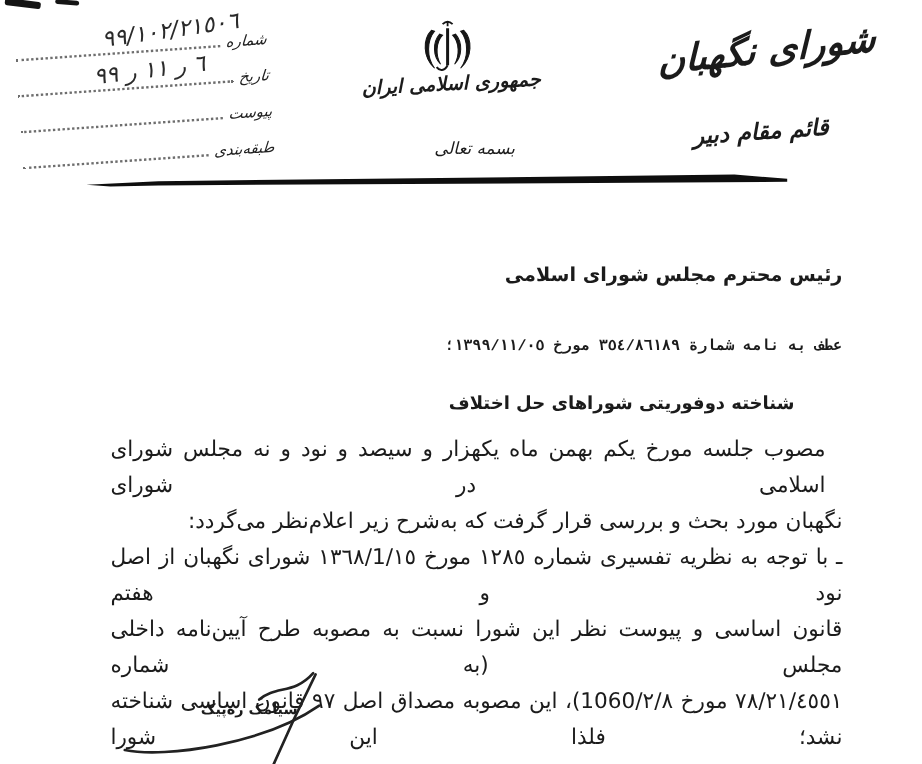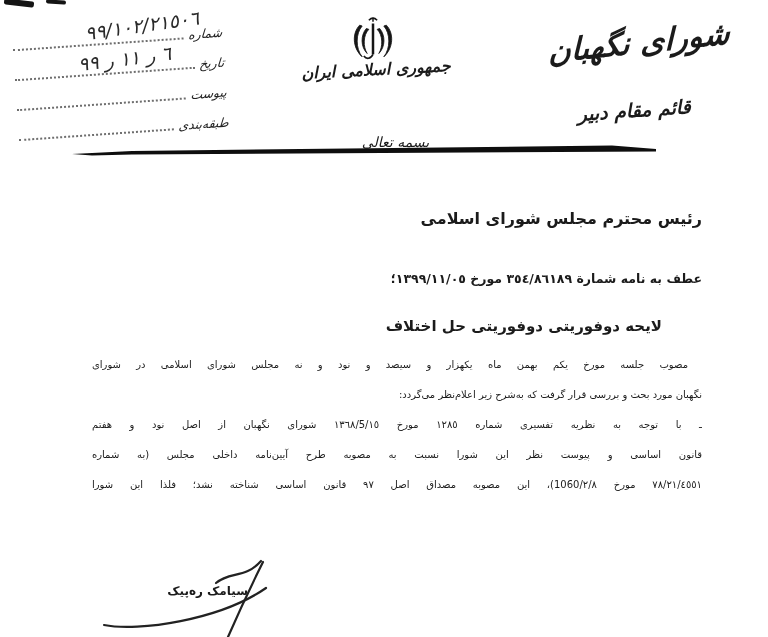--- a/index.html
+++ b/index.html
@@ -23,36 +23,36 @@
   .hw-dots{flex:1;border-bottom:2px dotted #6e6e6e;margin:0 5px 3px 2px;height:1px;}
   .hw-value{position:absolute;direction:rtl;font-size:19px;color:#2a2a2a;white-space:nowrap;font-style:italic;}
   .hw-value.v-number{top:-14px;right:22px;transform:rotate(-4deg);letter-spacing:1.5px;}
   .hw-value.v-date{top:-12px;right:52px;transform:rotate(-3deg);letter-spacing:3px;}
 
   
   .emblem{position:absolute;top:16px;left:347px;width:52px;height:50px;}
   .republic{position:absolute;top:60px;left:296px;width:160px;text-align:center;
     direction:rtl;font-size:16px;font-weight:bold;font-style:italic;transform:rotate(-3deg);}
   .bismillah{position:absolute;top:116px;left:338px;width:115px;text-align:center;
-    direction:rtl;font-size:14px;font-style:italic;margin-top:18px;}
+    direction:rtl;font-size:14px;font-style:italic;}
 
   
   .council{position:absolute;top:24px;left:518px;width:242px;text-align:center;direction:rtl;
     font-size:31px;font-weight:bold;font-style:italic;transform:rotate(-6deg) skewX(-6deg);white-space:nowrap;}
   .deputy{position:absolute;top:99px;left:545px;width:178px;text-align:center;direction:rtl;
     font-size:19px;font-weight:bold;font-style:italic;transform:rotate(-4deg);white-space:nowrap;}
 
   .rule{position:absolute;top:144px;left:72px;width:586px;height:14px;}
 
   
-  .letter-body{position:absolute;top:208px;right:66px;left:92px;direction:rtl;}
+  .letter-body{position:absolute;top:218px;right:66px;left:92px;direction:rtl;}
   .recipient{font-weight:bold;font-size:16px;line-height:22px;margin-bottom:40px;text-align:right;}
-  .reference{font-weight:bold;font-size:12.5px;line-height:18px;margin-bottom:28px;}
+  .reference{font-weight:bold;font-size:12.5px;line-height:18px;margin-bottom:28px;font-family:Liberation Mono, monospace;}
   .subject{font-weight:bold;font-size:15px;line-height:21px;margin-bottom:13px;text-align:right;padding-left:0;padding-right:40px;}
-  .para .line{font-size:10px;line-height:30px;text-align:justify;text-align-last:justify;}
+  .para .line{font-size:18px;line-height:30px;text-align:justify;text-align-last:justify;}
   .para .line.indent{padding-right:14px;}
   .para .line.end{text-align:left;text-align-last:right;}
 
   
   .sig-block{position:absolute;top:558px;left:98px;width:192px;height:80px;}
   .sig-strokes{position:absolute;inset:0;width:100%;height:100%;}
   .sig-name{position:absolute;top:26px;right:42px;direction:rtl;font-size:12px;font-weight:bold;white-space:nowrap;text-align:right;}
 </style>
 </head>
 <body>
@@ -100,29 +100,29 @@
 <div class="council">شورای نگهبان</div>
 <div class="deputy">قائم مقام دبیر</div>
 
 <svg class="rule" viewBox="0 0 586 14" preserveAspectRatio="none" aria-hidden="true">
   <polygon points="0,10 60,7 540,1.5 584,5 584,7.5 60,10.5 20,11.5" fill="#0e0e0e"></polygon>
 </svg>
 
 <div class="letter-body">
   <div class="recipient">رئیس محترم مجلس شورای اسلامی</div>
   <div class="reference">عطف به نامه شمارة ٣٥٤/٨٦١٨٩ مورخ ١٣٩٩/١١/٠٥؛</div>
-  <div class="subject">لایحه دوفوریتی دوفوریتی حل اختلاف</div>
+  <div class="subject">شناخته دوفوریتی شوراهای حل اختلاف</div>
 
   <div class="para">
     <div class="line indent">مصوب جلسه مورخ یکم بهمن ماه یکهزار و سیصد و نود و نه مجلس شورای اسلامی در شورای</div>
     <div class="line end">نگهبان مورد بحث و بررسی قرار گرفت که به‌شرح زیر اعلام‌نظر می‌گردد:</div>
   </div>
 
   <div class="para">
-    <div class="line">ـ با توجه به نظریه تفسیری شماره ١٢٨٥ مورخ ١٣٦٨/5/١٥ شورای نگهبان از اصل نود و هفتم</div>
+    <div class="line">ـ با توجه به نظریه تفسیری شماره ١٢٨٥ مورخ ١٣٦٨/1/١٥ شورای نگهبان از اصل نود و هفتم</div>
     <div class="line">قانون اساسی و پیوست نظر این شورا نسبت به مصوبه طرح آیین‌نامه داخلی مجلس (به شماره</div>
     <div class="line">٧٨/٢١/٤٥٥١ مورخ 1060/٢/٨)، این مصوبه مصداق اصل ٩٧ قانون اساسی شناخته نشد؛ فلذا این شورا</div>
   </div>
 </div>
 
 <div class="sig-block">
   <svg class="sig-strokes" viewBox="0 0 192 80" preserveAspectRatio="none" aria-hidden="true">
     <g fill="none" stroke="#222" stroke-width="2.2" stroke-linecap="round">
       <path d="M6,67 C40,74 122,62 168,30"></path>
       <path d="M165,4 C152,30 140,56 130,79"></path>

